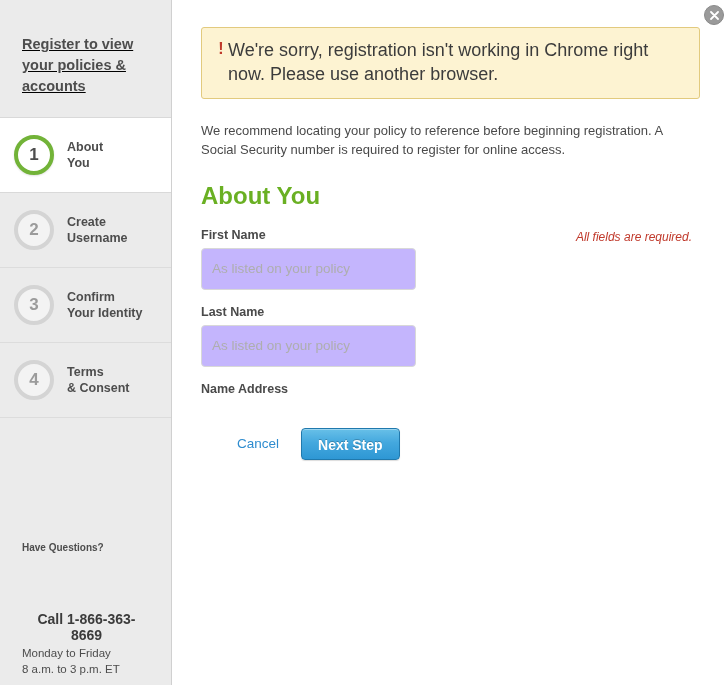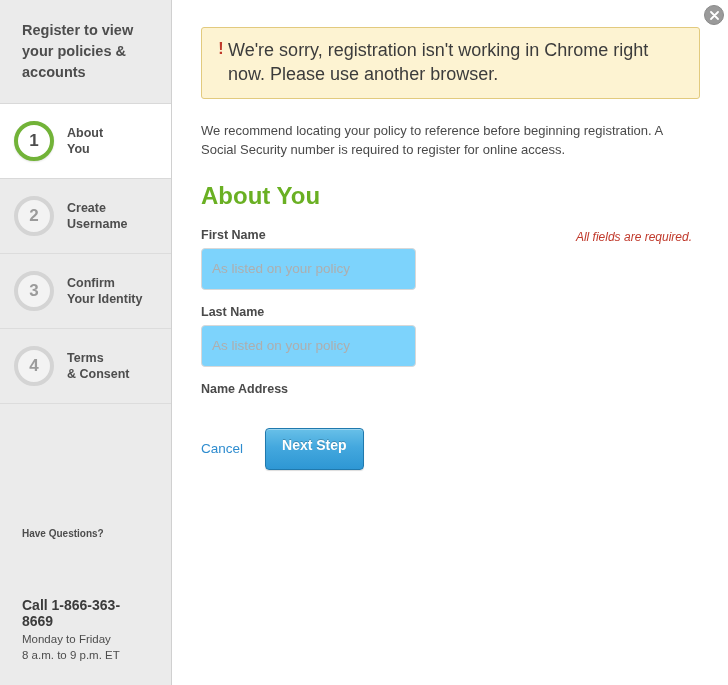--- a/index.html
+++ b/index.html
@@ -33,23 +33,24 @@
 
   
   .sidebar {
     position: absolute;
     left: 0; top: 0;
     width: 172px; height: 685px;
     background: #ebebeb;
     border-right: 1px solid #d0d0d0;
   }
   .sidebar-header {
-    padding: 20px 20px 20px 22px;
+    padding: 34px 20px 20px 22px;
     border-bottom: 1px solid #d9d9d9;
     min-height: 95px;
+    text-decoration: underline;
   }
   .sidebar-header h1 {
     margin: 0;
     font-size: 14.5px;
     font-weight: bold;
     line-height: 1.45;
     color: #4d4d4d;
   }
 
   .steps { width: 100%; }
@@ -100,20 +101,21 @@
     font-size: 10px;
     font-weight: bold;
     color: #4d4d4d;
     margin: 0 0 58px 0;
   }
   .help-phone {
     font-size: 14px;
     font-weight: bold;
     color: #3b3b3b;
     margin: 0 0 2px 0;
+    text-align: center;
   }
   .help-hours {
     font-size: 11.5px;
     color: #4d4d4d;
     line-height: 1.42;
     margin: 0;
   }
 
   
   .main {
@@ -176,21 +178,21 @@
     margin-bottom: 6px;
   }
   .text-input {
     display: block;
     width: 215px;
     height: 31px;
     padding: 20px 10px;
     font-size: 13.5px;
     font-family: "Liberation Sans", sans-serif;
     color: #3c3c3c;
-    background: #7dd3fc;
+    background: #c4b5fd;
     border: 1px solid #d8d8d8;
     border-radius: 4px;
     outline: none;
   }
   .text-input::placeholder { color: #aeaeae; }
 
   .required-note {
     position: absolute;
     right: 8px;
     top: 2px;
@@ -204,27 +206,28 @@
     display: flex;
     align-items: center;
     margin-top: 32px;
   }
   .cancel-link {
     font-size: 13.5px;
     color: #2e8ccf;
     text-decoration: none;
     margin-right: 22px;
     cursor: pointer;
+    margin-left: 36px;
   }
   .next-btn {
     font-family: "Liberation Sans", sans-serif;
     font-size: 14px;
     font-weight: bold;
     color: #ffffff;
-    padding: 8px 16px 16px 16px;
+    padding: 8px 16px 6px 16px;
     border: 1px solid #2079ad;
     border-radius: 4px;
     background: linear-gradient(to bottom, #68c0e8 0%, #44a8de 45%, #2e97d4 100%);
     text-shadow: 0 -1px 0 rgba(0,0,0,0.22);
     box-shadow: inset 0 1px 0 rgba(255,255,255,0.35), 0 1px 1px rgba(0,0,0,0.14);
     cursor: pointer;
   }
 </style>
 </head>
 <body>
@@ -268,21 +271,21 @@
         <div class="step-label">Terms
 &amp; Consent</div>
       </div>
 
     </div>
 
     <div class="help-block">
       <p class="help-title">Have Questions?</p>
       <p class="help-phone">Call 1-866-363-8669</p>
       <p class="help-hours">Monday to Friday</p>
-      <p class="help-hours">8 a.m. to 9 p.m. ET</p>
+      <p class="help-hours">8 a.m. to 3 p.m. ET</p>
     </div>
 
   </div>
 
   <div class="main">
 
     <div class="alert">
       <div class="alert-icon">!</div>
       <div class="alert-text">We're sorry, registration isn't working in Chrome right now. Please use another browser.</div>
     </div>

